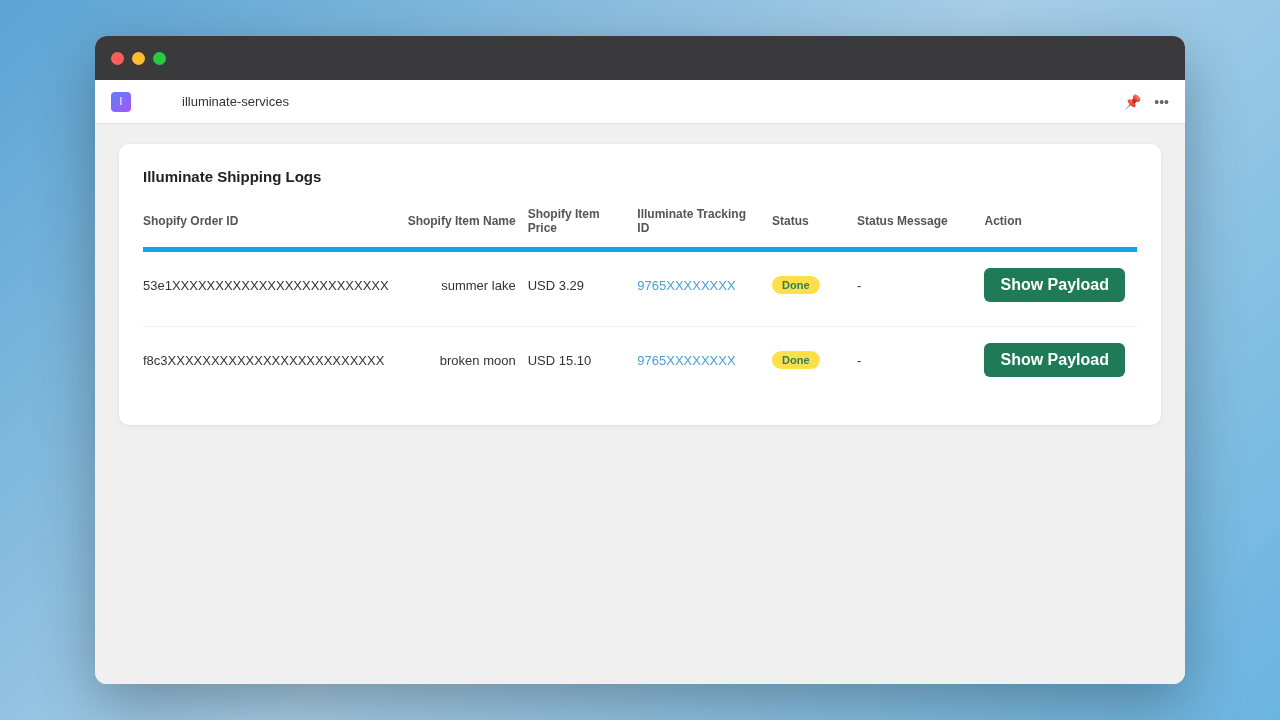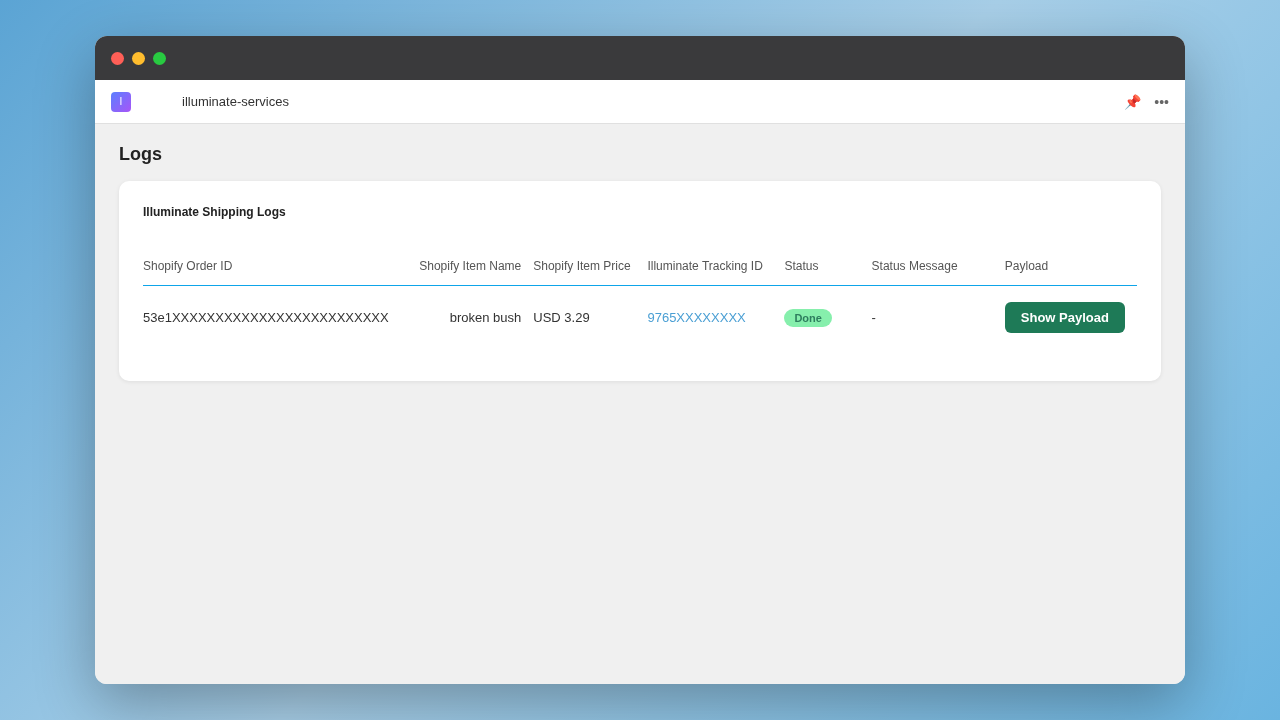--- a/index.html
+++ b/index.html
@@ -88,70 +88,70 @@
       color: #222;
       margin-bottom: 16px;
     }
     .card {
       background: #ffffff;
       border-radius: 10px;
       padding: 24px;
       box-shadow: 0 1px 4px rgba(0,0,0,0.08);
     }
     .card-title {
-      font-size: 12px;
+      font-size: 15px;
       font-weight: 600;
       color: #222;
-      margin-bottom: 32px;
+      margin-bottom: 14px;
     }
     table {
       width: 100%;
       border-collapse: collapse;
     }
     thead th {
       text-align: left;
       font-size: 12px;
-      font-weight: 400;
+      font-weight: 700;
       color: #555;
       padding: 8px 12px 12px 0;
-      border-bottom: 1px solid #0ea5e9;
+      border-bottom: 5px solid #0ea5e9;
     }
     tbody tr {
       border-bottom: 1px solid #f0f0f0;
     }
     tbody tr:last-child {
       border-bottom: none;
     }
     tbody td {
       padding: 16px 12px 24px 0;
       font-size: 13px;
       color: #333;
       vertical-align: middle;
     }
     .tracking-link {
       color: #4a9fd4;
       text-decoration: none;
       cursor: pointer;
     }
     .status-badge {
       display: inline-block;
-      background: #86efac;
+      background: #fde047;
       color: #2e7d5e;
       font-size: 11px;
       font-weight: 600;
       padding: 3px 10px;
       border-radius: 12px;
     }
     .show-payload-btn {
       background: #1e7a57;
       color: #ffffff;
       border: none;
       border-radius: 6px;
       padding: 8px 16px;
-      font-size: 13px;
+      font-size: 16px;
       font-weight: 600;
       cursor: pointer;
       white-space: nowrap;
     }
     .col-order { width: 24%; }
     .col-item { width: 14%; text-align: right; }
     .col-price { width: 12%; }
     .col-tracking { width: 14%; }
     .col-status { width: 9%; }
     .col-message { width: 14%; }
@@ -175,42 +175,56 @@
       </div>
       <span class="app-name">illuminate-services</span>
     </div>
     <div class="toolbar-right">
       <span class="toolbar-icon">📌</span>
       <span class="toolbar-icon">•••</span>
     </div>
   </div>
 
   <div class="content-area">
-    <div class="page-title">Logs</div>
 
     <div class="card">
       <div class="card-title">Illuminate Shipping Logs</div>
 
       <table>
         <thead>
           <tr>
             <th class="col-order">Shopify Order ID</th>
             <th class="col-item">Shopify Item Name</th>
             <th class="col-price">Shopify Item Price</th>
             <th class="col-tracking">Illuminate Tracking ID</th>
             <th class="col-status">Status</th>
             <th class="col-message">Status Message</th>
-            <th class="col-action">Payload</th>
+            <th class="col-action">Action</th>
           </tr>
         </thead>
         <tbody id="table-body">
         <tr>
       <td class="col-order">53e1XXXXXXXXXXXXXXXXXXXXXXXXX</td>
-      <td class="col-item">broken bush</td>
+      <td class="col-item">summer lake</td>
       <td class="col-price">USD 3.29</td>
+      <td class="col-tracking">
+        <a class="tracking-link">9765XXXXXXXX</a>
+      </td>
+      <td class="col-status">
+        <span class="status-badge">Done</span>
+      </td>
+      <td class="col-message">-</td>
+      <td class="col-action">
+        <button class="show-payload-btn">Show Payload</button>
+      </td>
+    </tr>
+            <tr>
+      <td class="col-order">f8c3XXXXXXXXXXXXXXXXXXXXXXXXX</td>
+      <td class="col-item">broken moon</td>
+      <td class="col-price">USD 15.10</td>
       <td class="col-tracking">
         <a class="tracking-link">9765XXXXXXXX</a>
       </td>
       <td class="col-status">
         <span class="status-badge">Done</span>
       </td>
       <td class="col-message">-</td>
       <td class="col-action">
         <button class="show-payload-btn">Show Payload</button>
       </td>

